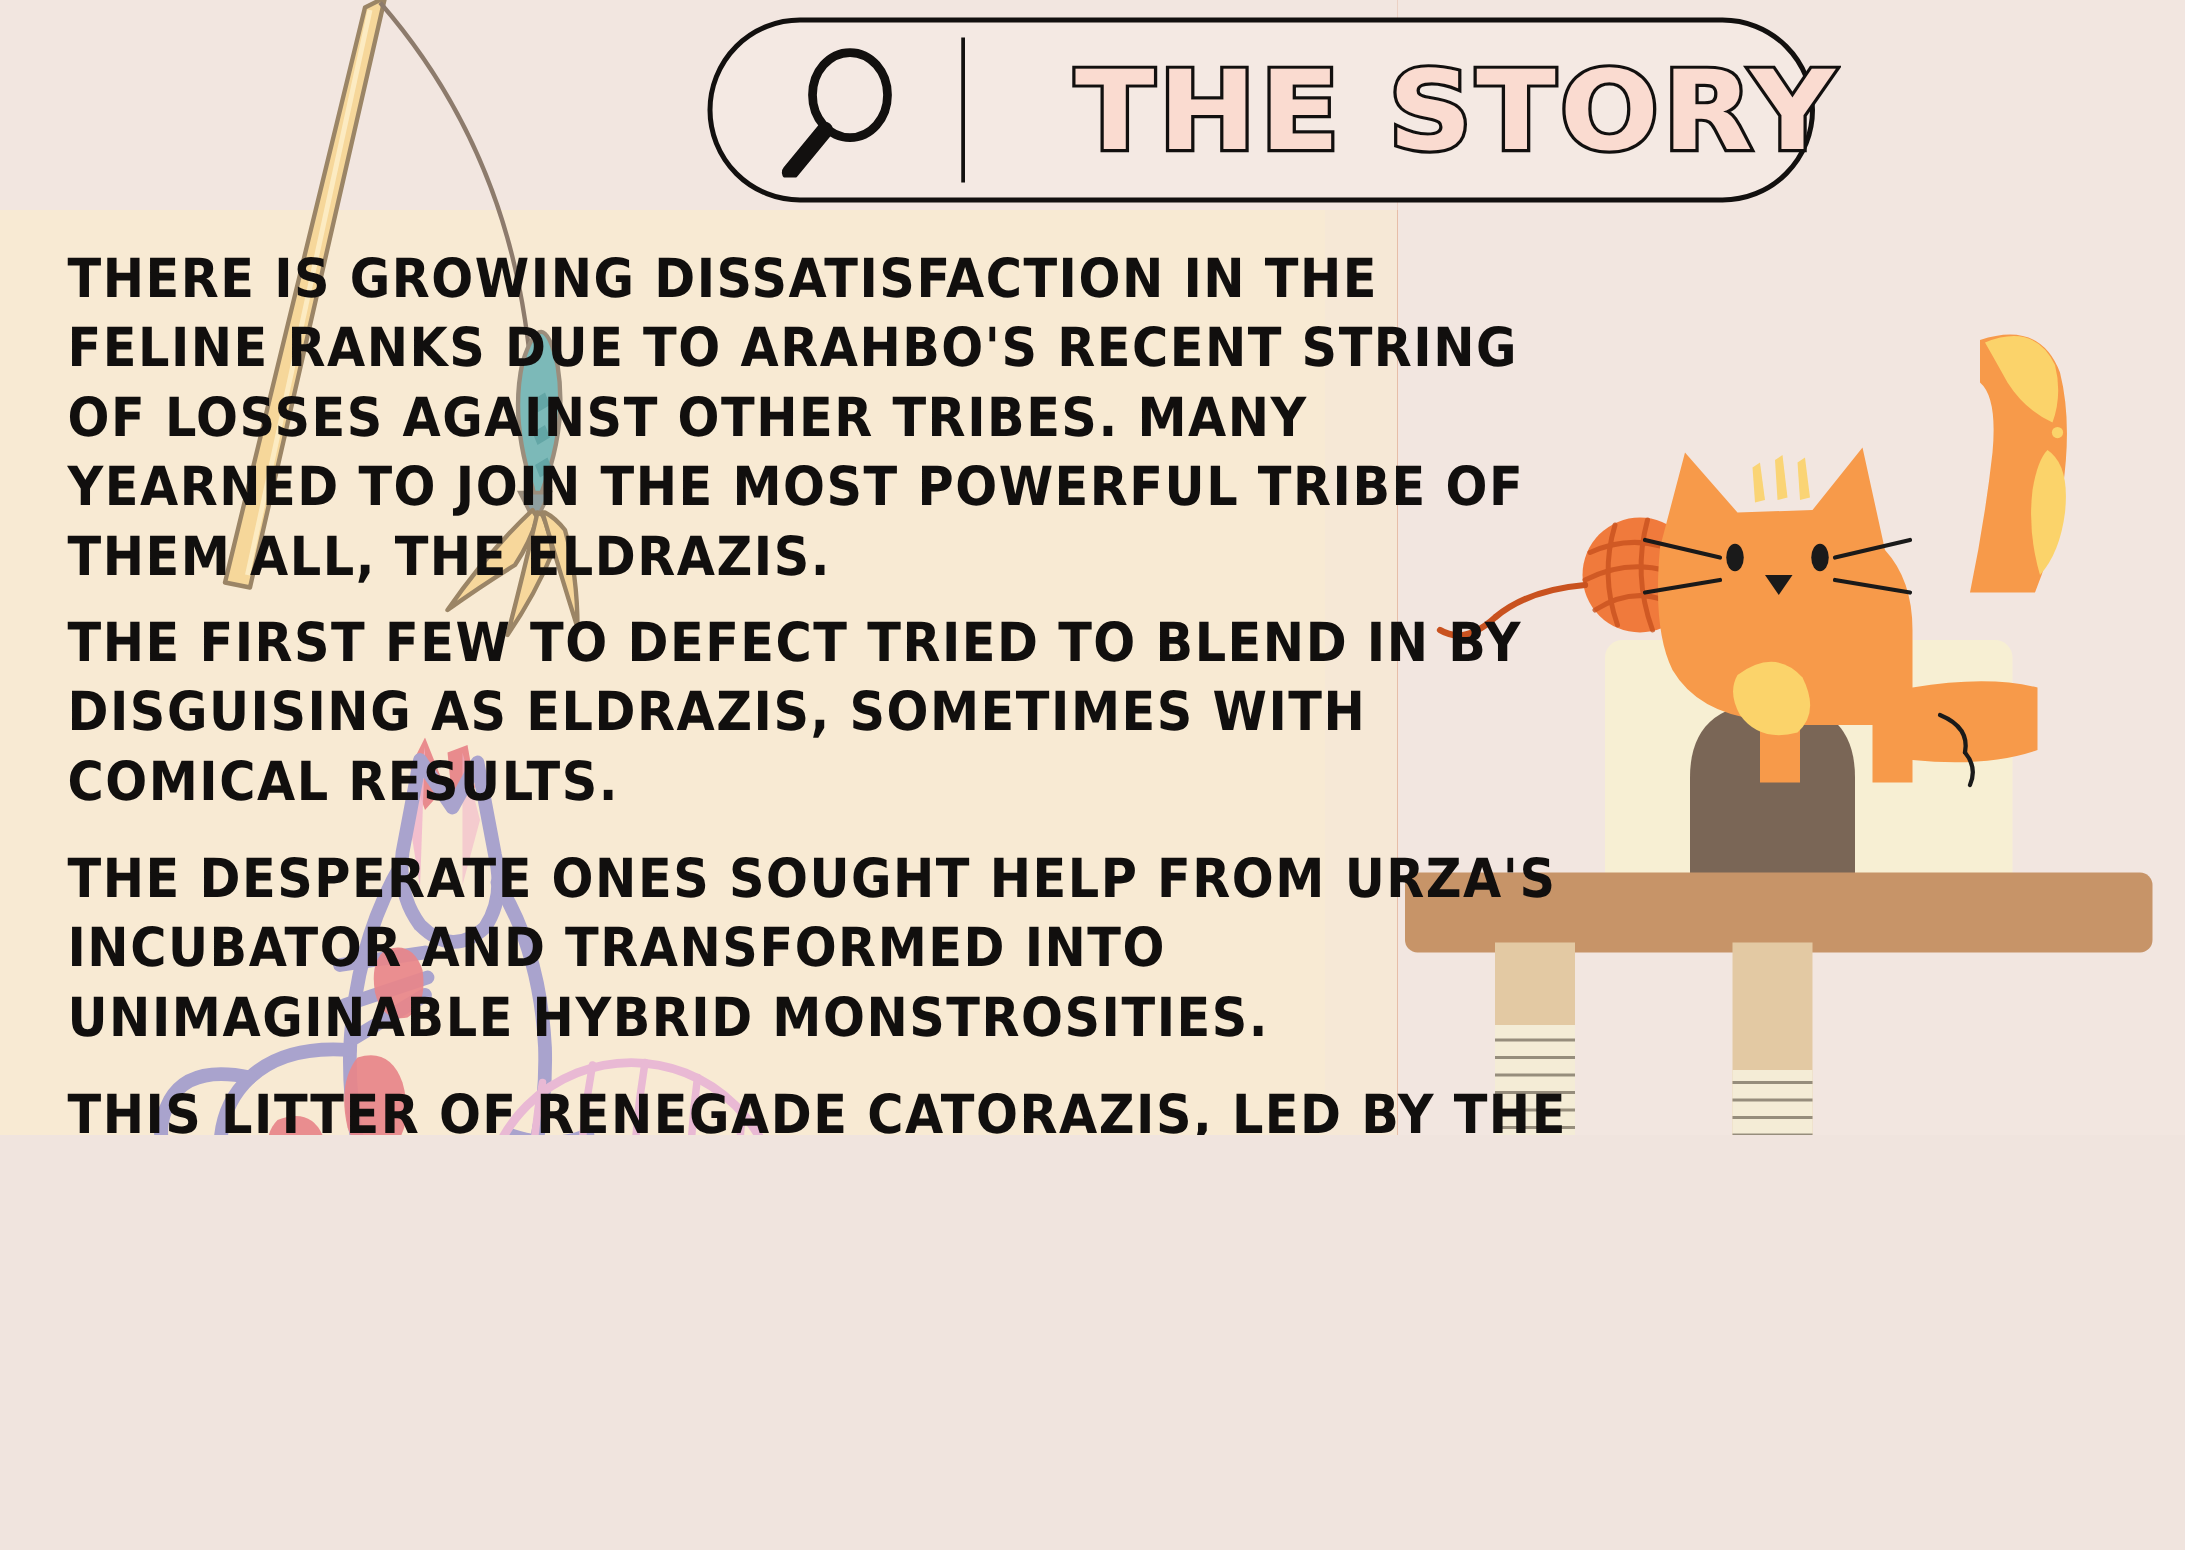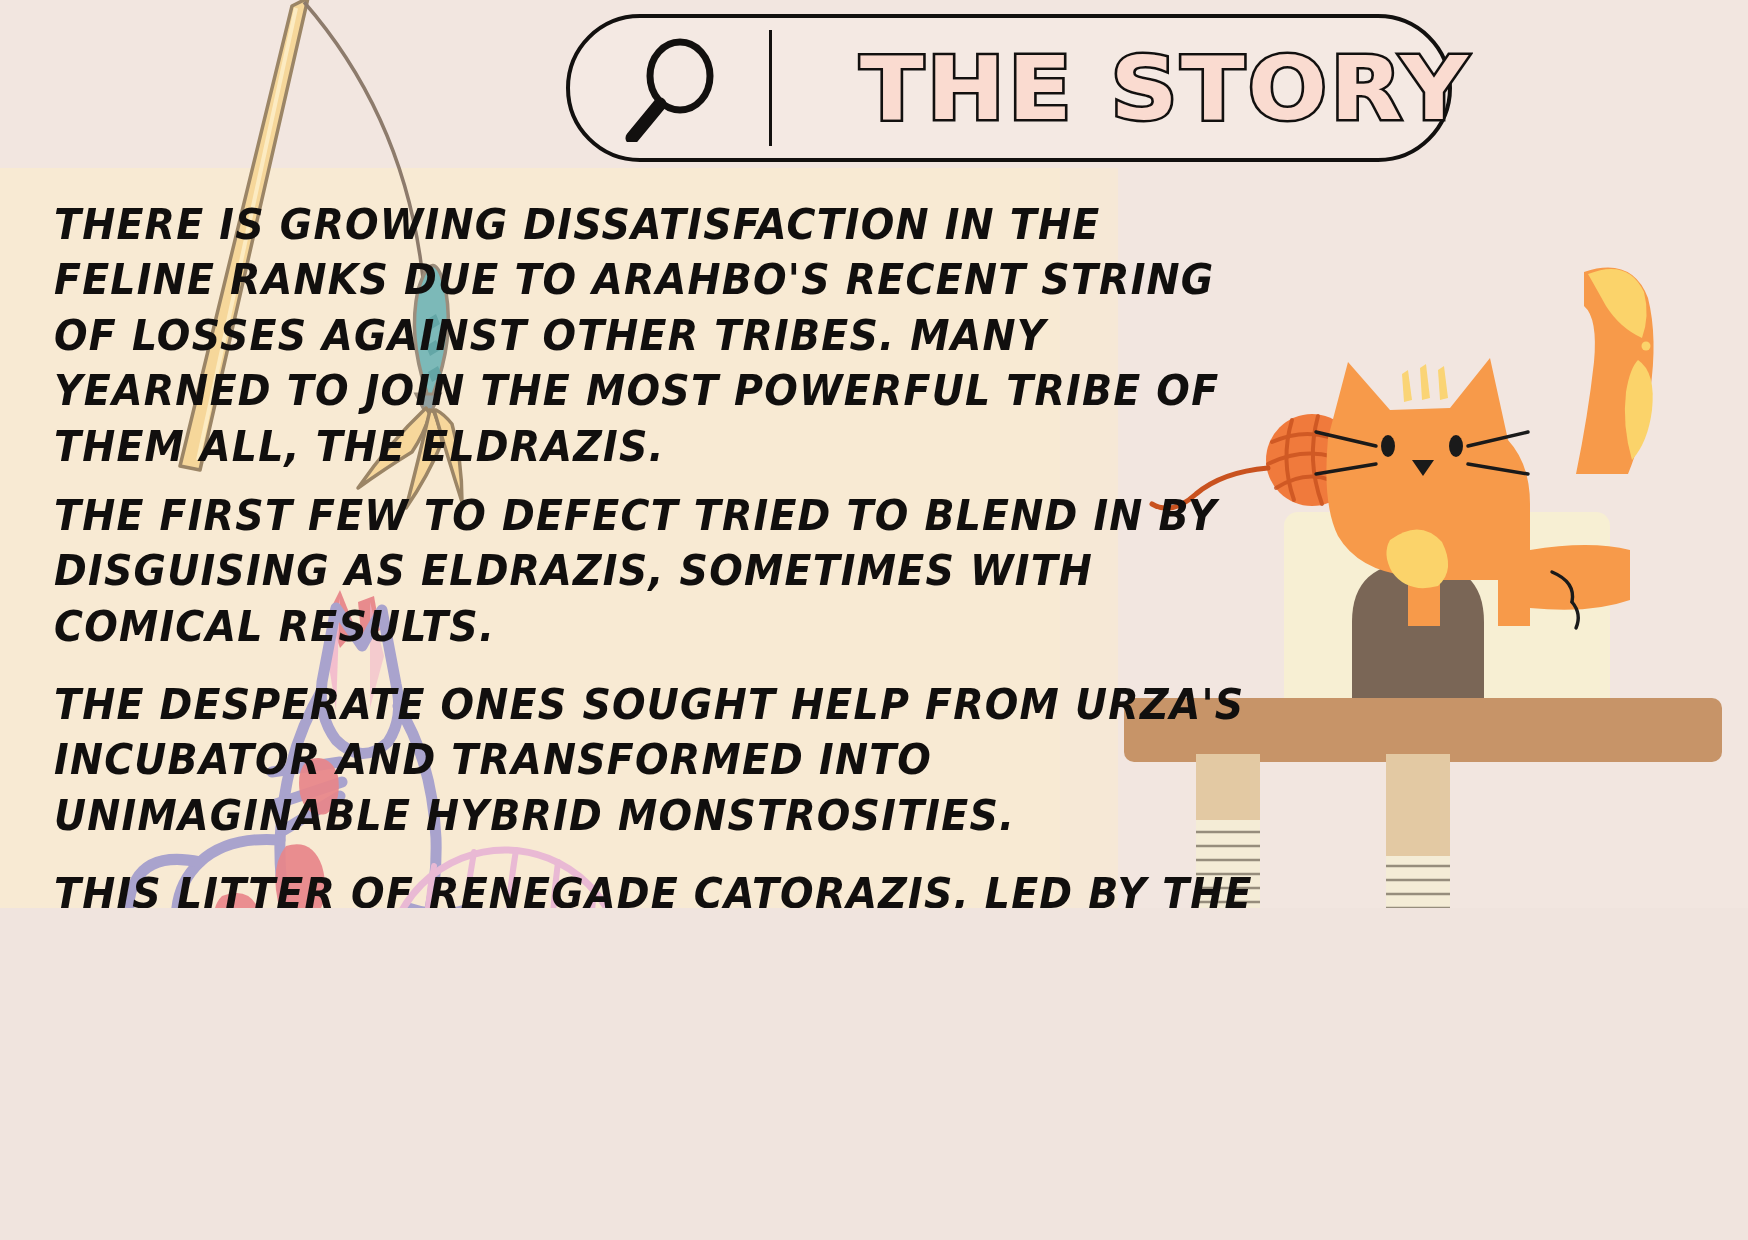--- a/index.html
+++ b/index.html
@@ -79,21 +79,20 @@
     transform-origin: left center;
   }
 
   
   .story-body {
     position: absolute;
     left: 54px;
     top: 196px;
     width: 1200px;
     z-index: 40;
-    font-style: italic;
   }
   .story-para {
     font-family: "DejaVu Sans", sans-serif;
     font-weight: bold;
     font-size: 39.5px;
     line-height: 51px;
     letter-spacing: 1.2px;
     color: #110f0e;
     margin: 0 0 36px 0;
     text-transform: uppercase;

